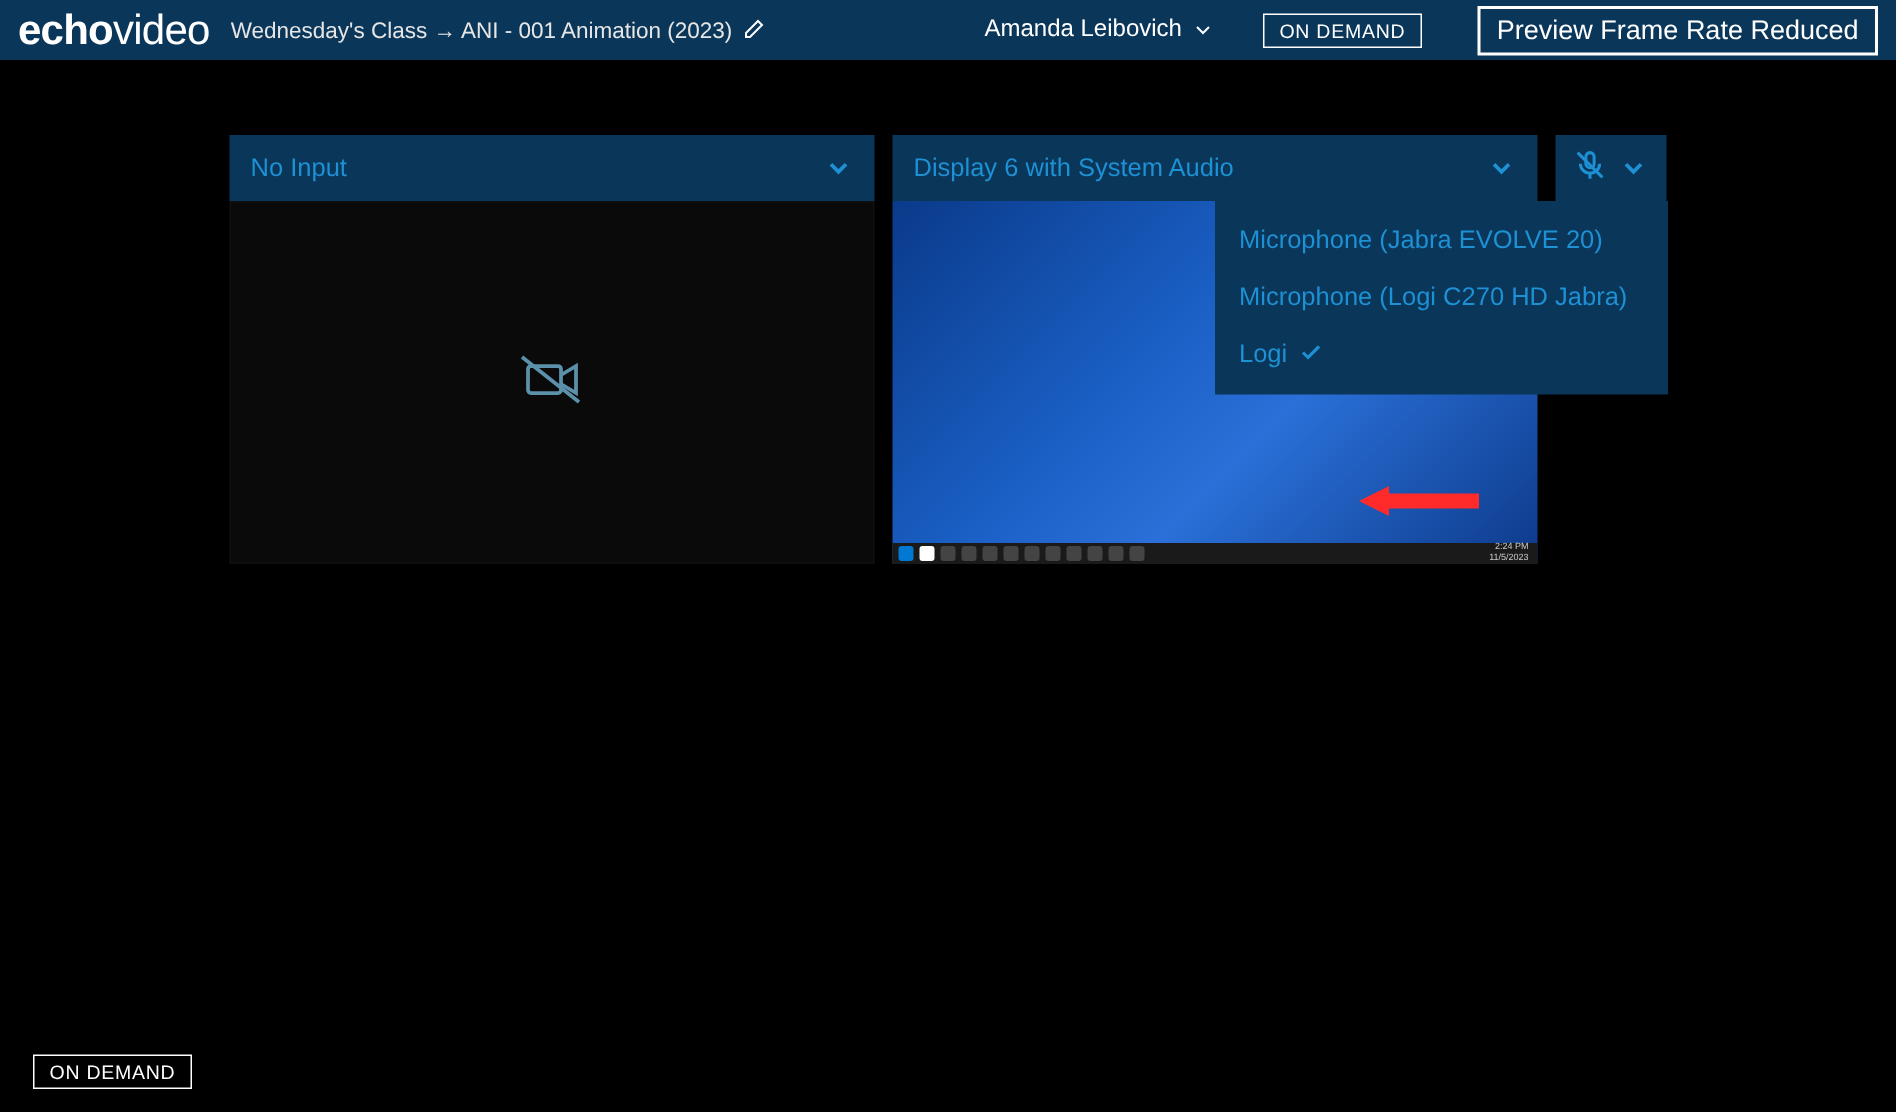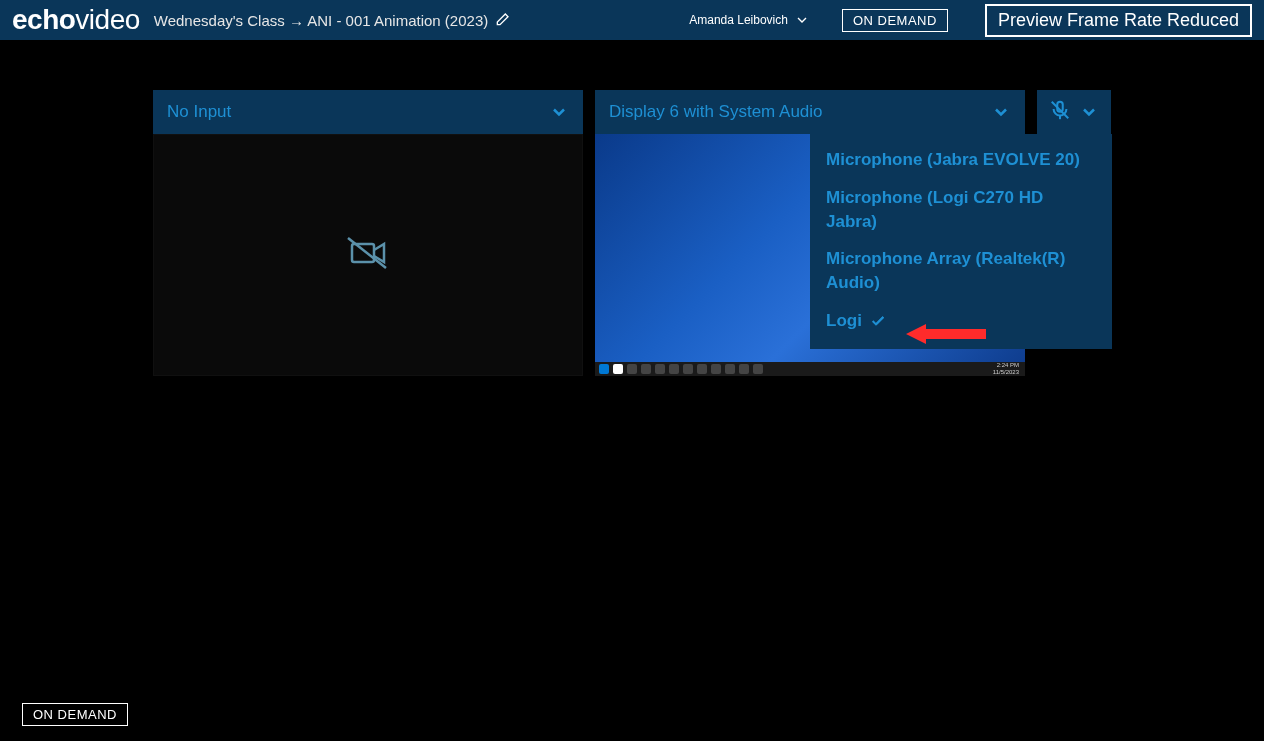--- a/index.html
+++ b/index.html
@@ -12,21 +12,21 @@
     display: flex;
     align-items: center;
     padding: 0 12px;
     gap: 14px;
   }
   .logo { font-size: 28px; font-weight: 700; letter-spacing: -0.5px; }
   .logo .thin { font-weight: 300; }
   .breadcrumb { font-size: 15px; color: #e6e6e6; display: flex; align-items: center; gap: 6px; }
   .pencil-icon, .chevron-down-icon, .check-icon { display: inline-flex; }
   .header-spacer { flex: 1; }
-  .user { font-size: 12px; color: #fff; display: flex; align-items: center; gap: 6px; margin-right: 18px; }
+  .user { font-size: 16px; color: #fff; display: flex; align-items: center; gap: 6px; margin-right: 18px; }
   .on-demand-badge {
     border: 1px solid #fff; padding: 3px 10px; font-size: 13px; letter-spacing: 0.5px;
   }
   .preview-badge {
     border: 2px solid #fff; padding: 4px 11px; font-size: 18px; margin-left: 23px;
   }
   
   
   .stage {
     position: relative;
@@ -90,21 +90,21 @@
   
   .audio-popup {
     position: absolute;
     top: 94px; left: 810px;
     width: 302px;
     background: #0a3659;
     padding: 14px 16px 16px 16px;
     display: flex; flex-direction: column; gap: 14px;
     z-index: 10;
   }
-  .audio-popup .opt { color: #1e90d4; font-size: 17px; line-height: 1.4; cursor: pointer; display: flex; align-items: center; gap: 8px; font-weight: bold; }
+  .audio-popup .opt { color: #1e90d4; font-size: 17px; line-height: 1.4; cursor: pointer; display: flex; align-items: center; gap: 8px; }
   
   
   .red-arrow {
     position: absolute;
     top: 282px; left: 906px;
     z-index: 20;
   }
   
   
   .meter {
@@ -231,21 +231,20 @@
         <svg width="20" height="20" viewBox="0 0 24 24" fill="none" stroke="#1e90d4" stroke-width="3">
             <polyline points="6 9 12 15 18 9"></polyline>
           </svg>
       </span>
     </div>
   </div>
 
   <div class="audio-popup">
     <div class="opt">Microphone (Jabra EVOLVE 20)</div>
     <div class="opt">Microphone (Logi C270 HD Jabra)</div>
-    <div class="opt">Microphone Array (Realtek(R) Audio)</div>
     <div class="opt">
       <span>Logi</span>
       <span class="check-icon">
         <svg width="16" height="16" viewBox="0 0 24 24" fill="none" stroke="#1e90d4" stroke-width="3">
             <polyline points="20 6 9 17 - -"></polyline>
             <polyline points="4 12 9 17 20 6"></polyline>
           </svg>
       </span>
     </div>
   </div>

